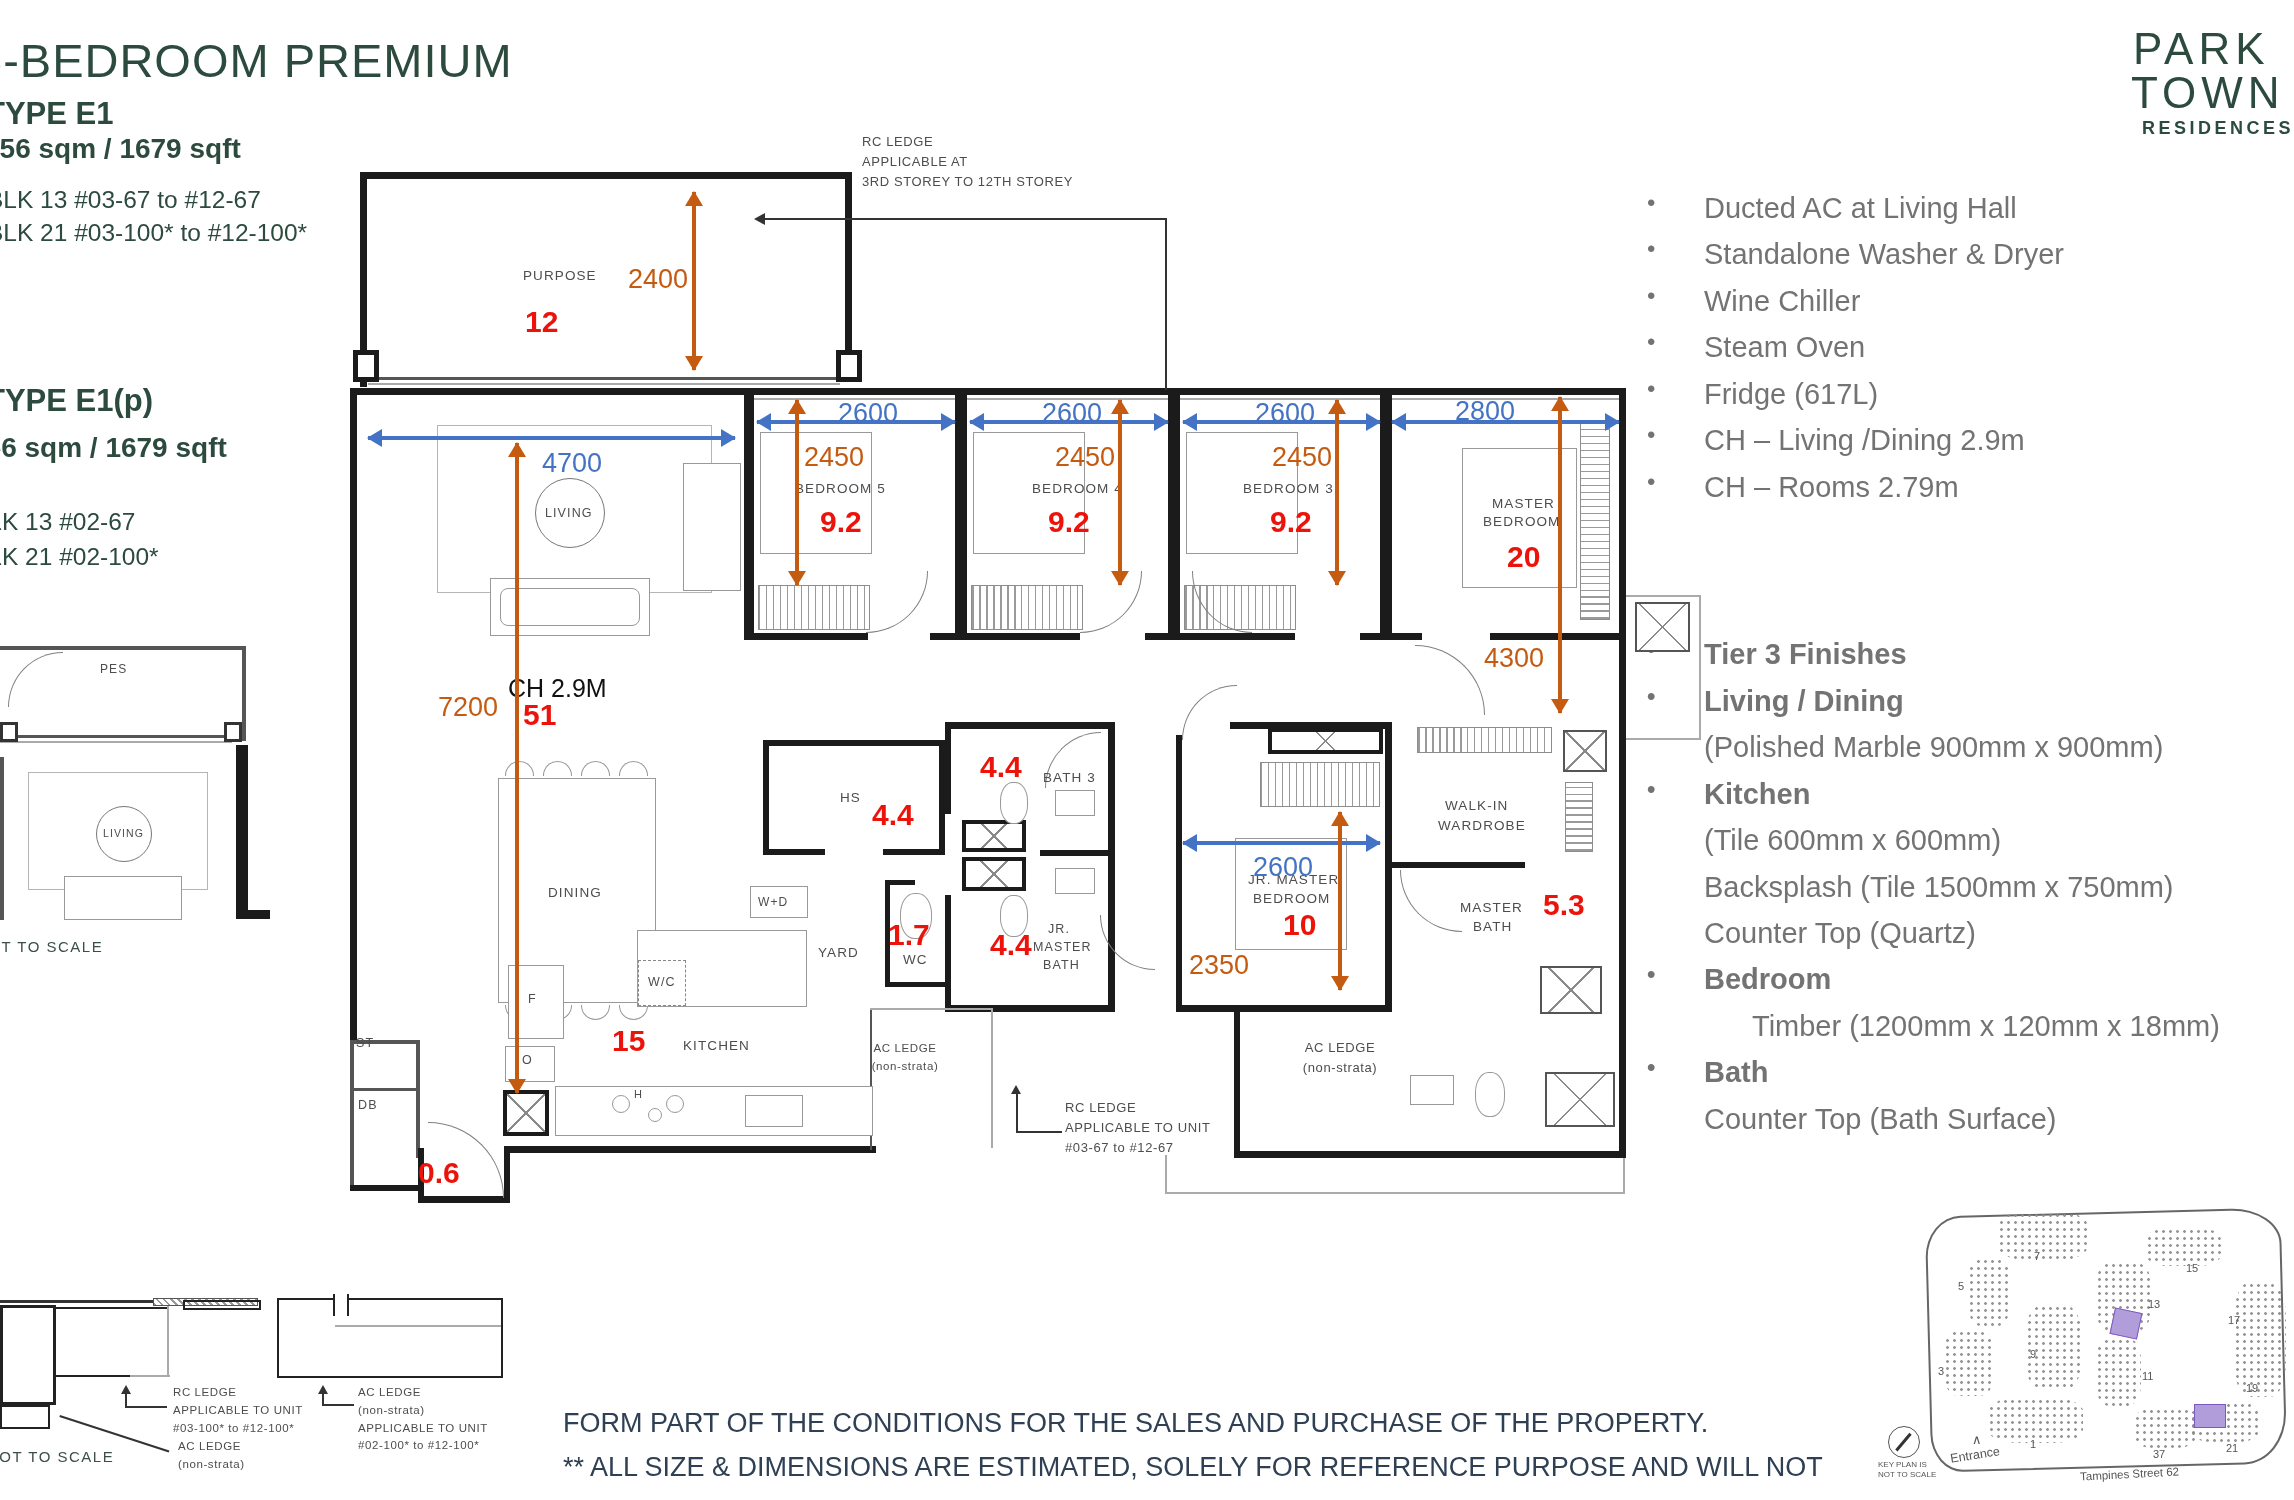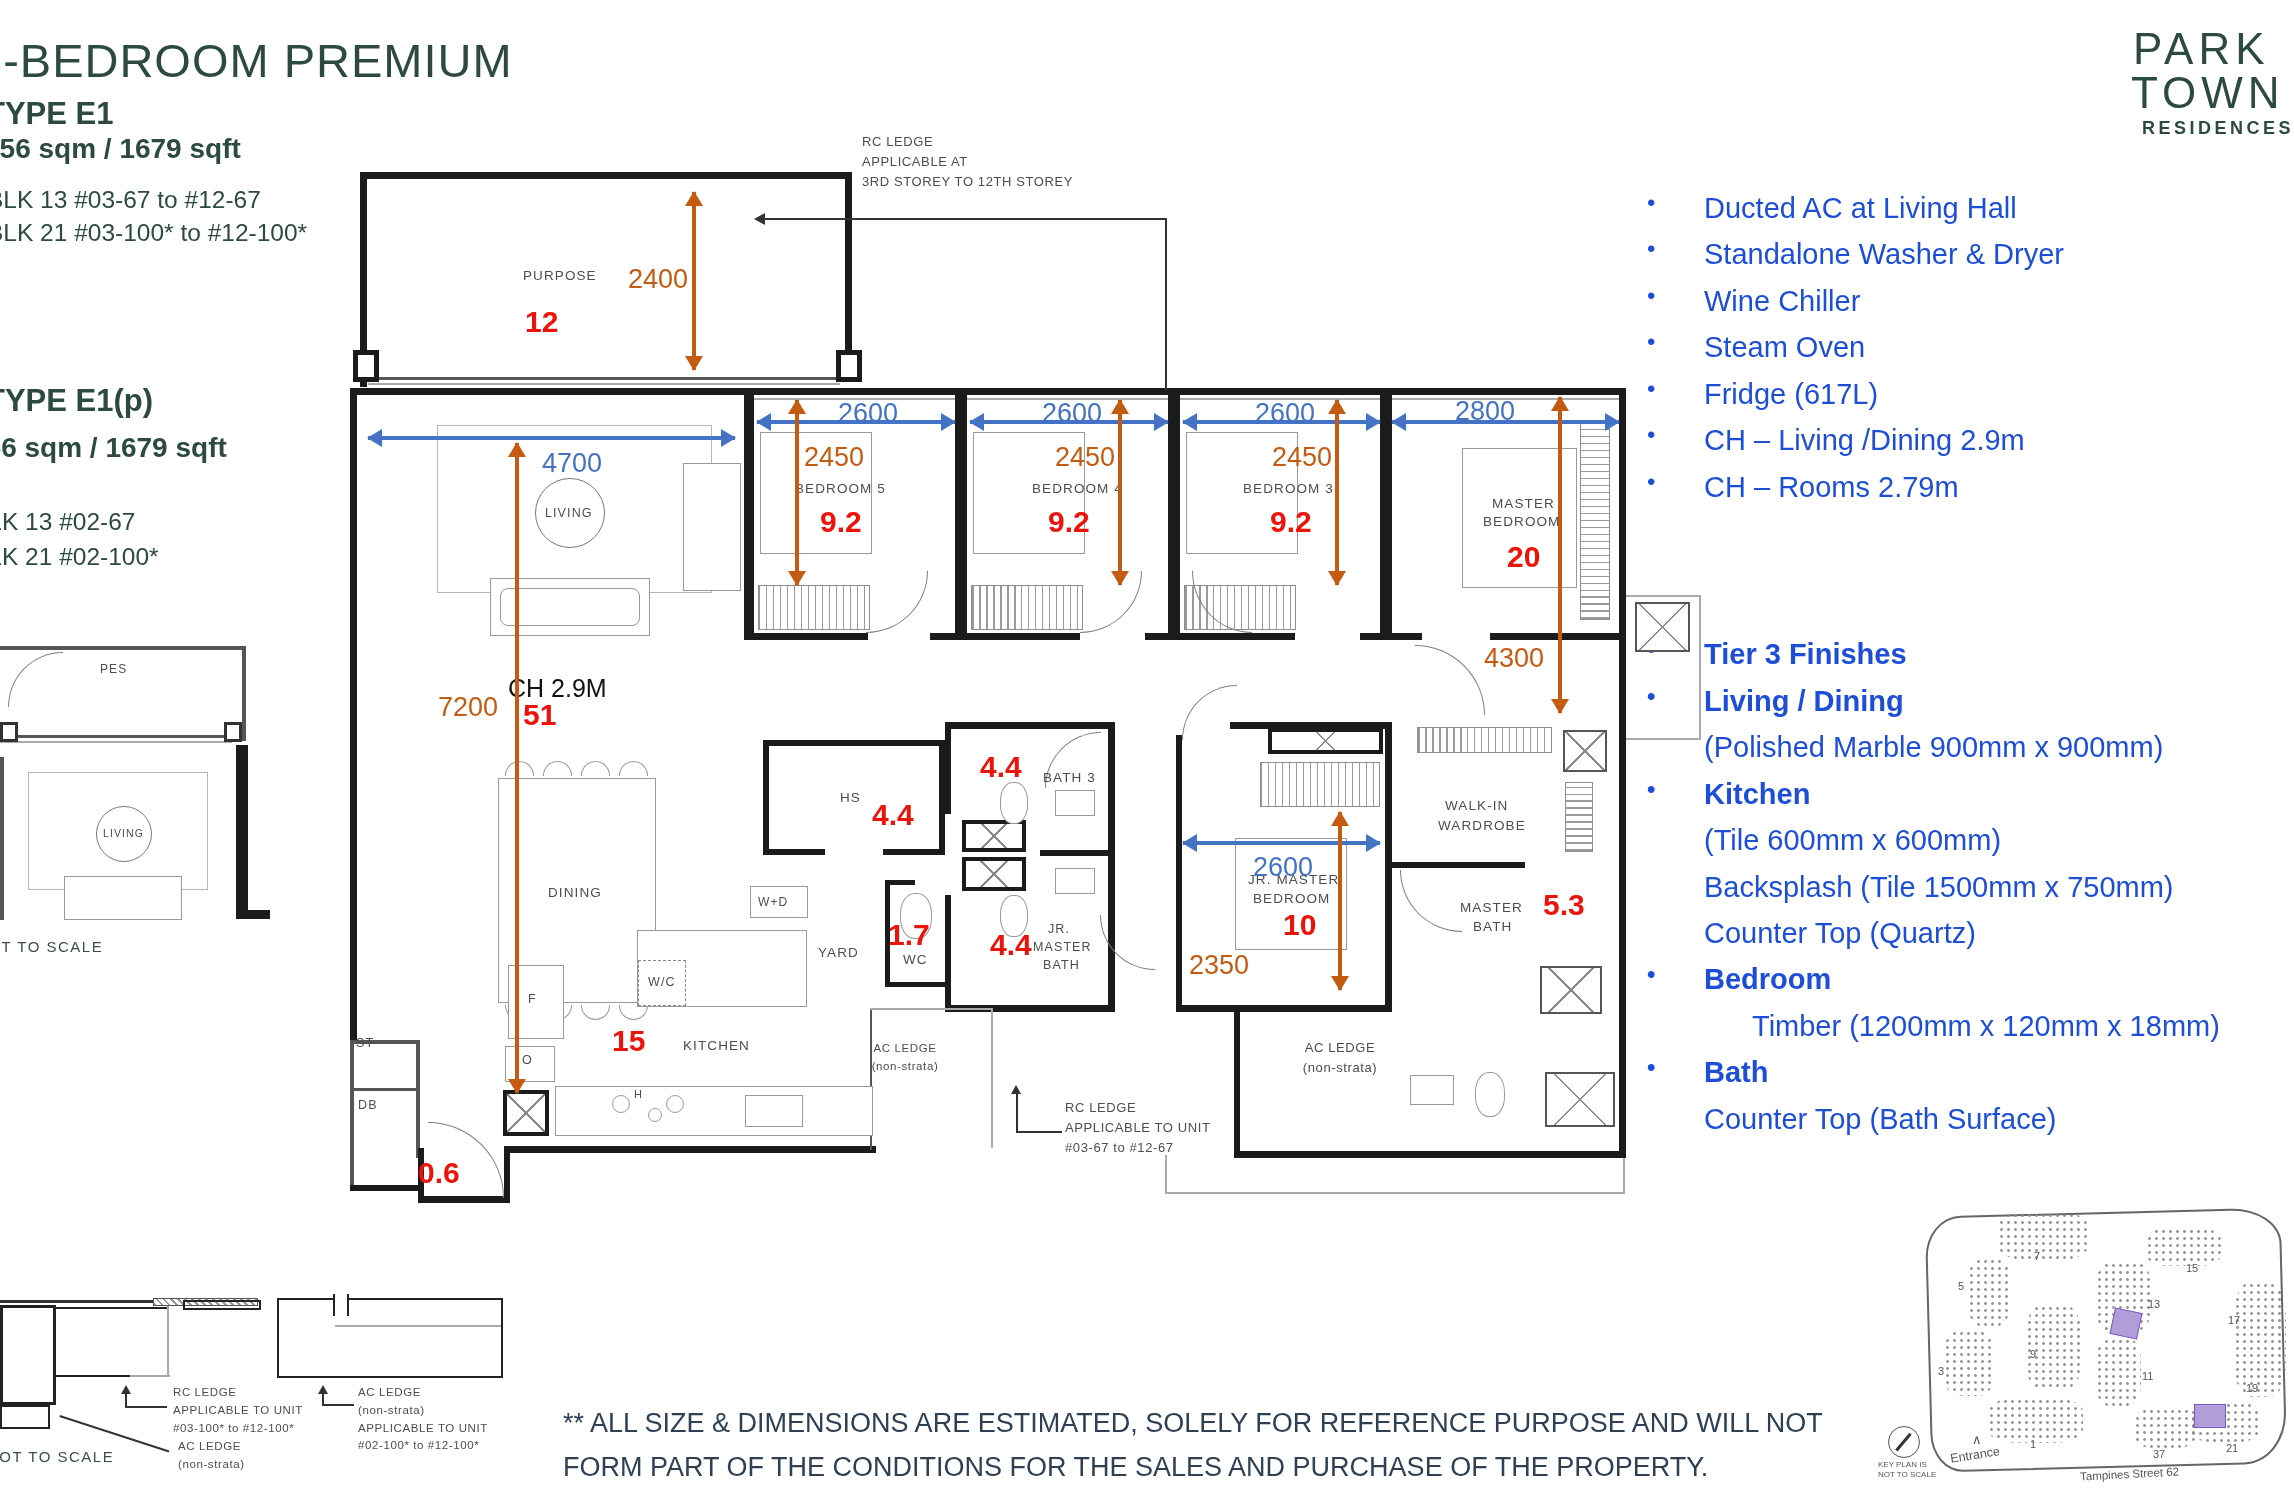--- a/index.html
+++ b/index.html
@@ -45,21 +45,21 @@
   .dimv::before{content:"";position:absolute;top:-1px;left:-7.5px;border:9px solid transparent;
                 border-bottom:15px solid currentColor;border-top:0;}
   .dimv::after{content:"";position:absolute;bottom:-1px;left:-7.5px;border:9px solid transparent;
                border-top:15px solid currentColor;border-bottom:0;}
   .title{position:absolute;font-size:47px;letter-spacing:1px;color:#2c4a3e;white-space:nowrap;}
   .t-name{position:absolute;font-size:31px;font-weight:bold;color:#2c4a3e;white-space:nowrap;}
   .t-area{position:absolute;font-size:28px;font-weight:bold;color:#2c4a3e;white-space:nowrap;}
   .t-unit{position:absolute;font-size:24.5px;color:#2c4a3e;white-space:nowrap;}
   .logo1{position:absolute;font-size:44px;letter-spacing:5px;color:#2c4a3e;white-space:nowrap;}
   .logo3{position:absolute;font-size:18px;font-weight:bold;letter-spacing:3.5px;color:#2c4a3e;white-space:nowrap;}
-  .feat{position:absolute;color:#1d4ed8;font-size:29px;white-space:nowrap;}
+  .feat{position:absolute;color:#737373;font-size:29px;white-space:nowrap;}
   .feat .b{position:absolute;left:0;top:-3px;font-size:24px;}
   .feat .t{position:absolute;left:57px;top:0;}
   .nts{position:absolute;font-size:15px;letter-spacing:1.5px;color:#3c5045;white-space:nowrap;}
   .cluster{position:absolute;border-radius:30%;
      background-image:radial-gradient(#8b8b8b 1.3px,transparent 1.5px);
      background-size:7px 7px;opacity:.9;}
   .clnum{position:absolute;font-size:11px;color:#555;white-space:nowrap;}
   .leader{position:absolute;background:#333;}
   .arrL{position:absolute;width:0;height:0;border:6px solid transparent;border-right:11px solid #333;}
   .arrU{position:absolute;width:0;height:0;border:5px solid transparent;border-bottom:9px solid #333;}
@@ -449,22 +449,22 @@
   </div>
   <div class="leader" style="left:58px;top:1412px;width:2px;height:0px;"></div>
   <div class="abs" style="left:60px;top:1415px;width:115px;height:2px;background:#333;transform:rotate(18deg);transform-origin:left top;"></div>
   <div class="note" style="left:178px;top:1438px;font-size:11.5px;">
     <div>AC LEDGE</div>
     <div>(non-strata)</div>
   </div>
   <div class="nts" style="left:-13px;top:1448px;">NOT TO SCALE</div>
 
   <div class="abs" style="left:563px;top:1402px;color:#2f4055;font-size:27px;line-height:1.62;white-space:nowrap;">
+    <div>FORM PART OF THE CONDITIONS FOR THE SALES AND PURCHASE OF THE PROPERTY.</div>
     <div>** ALL SIZE &amp; DIMENSIONS ARE ESTIMATED, SOLELY FOR REFERENCE PURPOSE AND WILL NOT</div>
-    <div>FORM PART OF THE CONDITIONS FOR THE SALES AND PURCHASE OF THE PROPERTY.</div>
   </div>
 
   <div class="abs" style="left:1928px;top:1212px;width:352px;height:252px;border:2px solid #666;border-radius:10% 14% 12% 9%/16% 14% 20% 15%;transform:rotate(-1.5deg);"></div>
   <div class="cluster" style="left:1998px;top:1212px;width:90px;height:48px;"></div>
   <div class="cluster" style="left:1968px;top:1258px;width:42px;height:68px;"></div>
   <div class="cluster" style="left:1944px;top:1330px;width:50px;height:66px;"></div>
   <div class="cluster" style="left:1988px;top:1398px;width:95px;height:45px;"></div>
   <div class="cluster" style="left:2026px;top:1305px;width:55px;height:85px;"></div>
   <div class="cluster" style="left:2096px;top:1338px;width:45px;height:68px;"></div>
   <div class="cluster" style="left:2096px;top:1262px;width:55px;height:70px;"></div>

